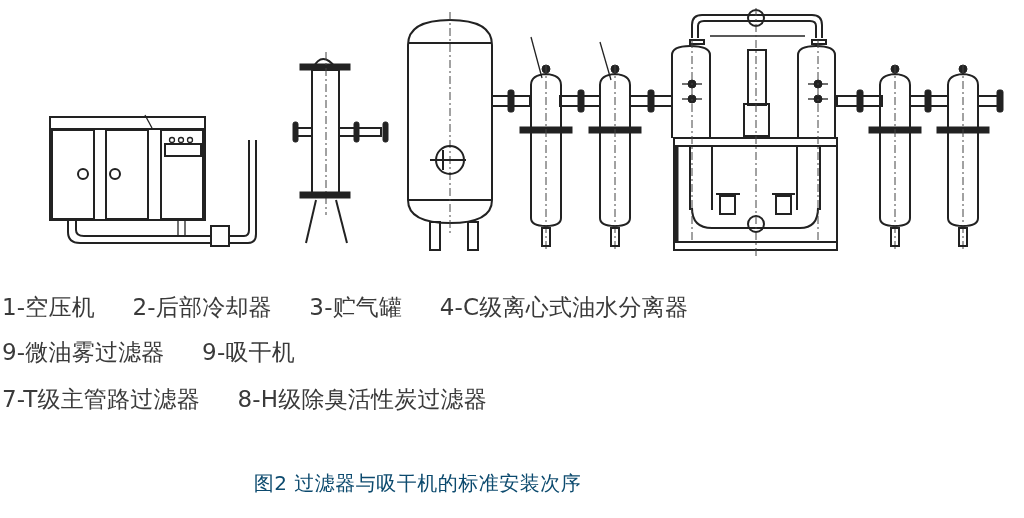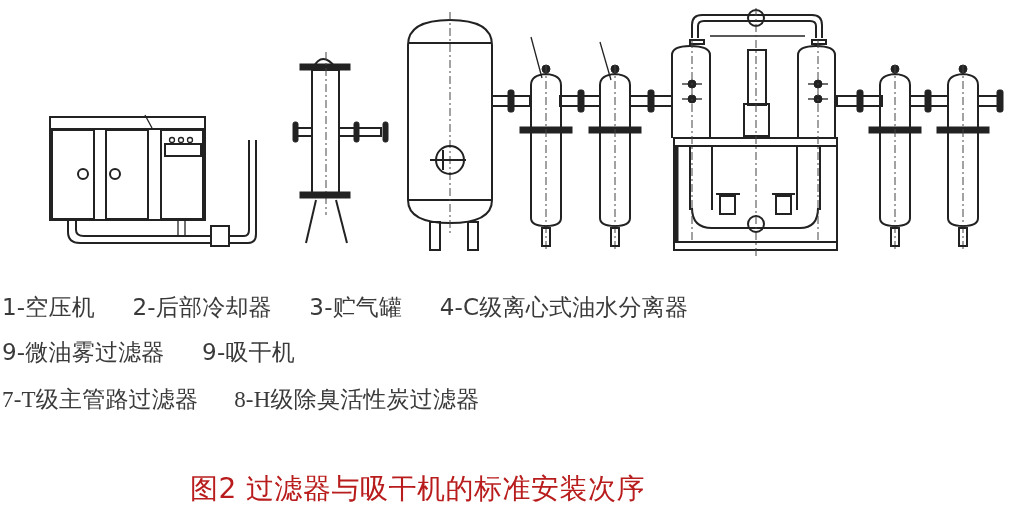--- a/index.html
+++ b/index.html
@@ -2,22 +2,22 @@
 <html><head>
 <meta charset="utf-8">
 <style>
   html, body { margin:0; padding:0; background:#ffffff; }
   body { width:1024px; height:518px; position:relative; overflow:hidden; font-family:"DejaVu Sans", sans-serif; color:#333; }
   #diagram { position:absolute; left:0; top:0; width:1024px; height:270px; }
   .legend { position:absolute; left:2px; font-size:23px; color:#3a3a3a; white-space:nowrap; letter-spacing:0.2px; }
   .legend span { margin-right:30px; }
   #row1 { top:292px; }
   #row2 { top:337px; }
-  #row3 { top:384px;font-family:Liberation Serif, serif; }
-  #caption { position:absolute; top:470px; left:0; width:835px; text-align:center; font-size:28px; color:#b91c1c; letter-spacing:0.5px; }
+  #row3 { top:384px; }
+  #caption { position:absolute; top:470px; left:0; width:835px; text-align:center; font-size:20px; color:#0c4a6e; letter-spacing:0.5px; }
   svg .s { fill:none; stroke:#222; stroke-width:2; }
   svg .t { fill:none; stroke:#222; stroke-width:1.3; }
   svg .c { fill:none; stroke:#444; stroke-width:1; stroke-dasharray:8 3 2 3; }
   svg .f { fill:#222; stroke:#222; }
 </style>
 </head>
 <body>
 
 <svg id="diagram" viewBox="0 0 1024 270" xmlns="http://www.w3.org/2000/svg">
 

